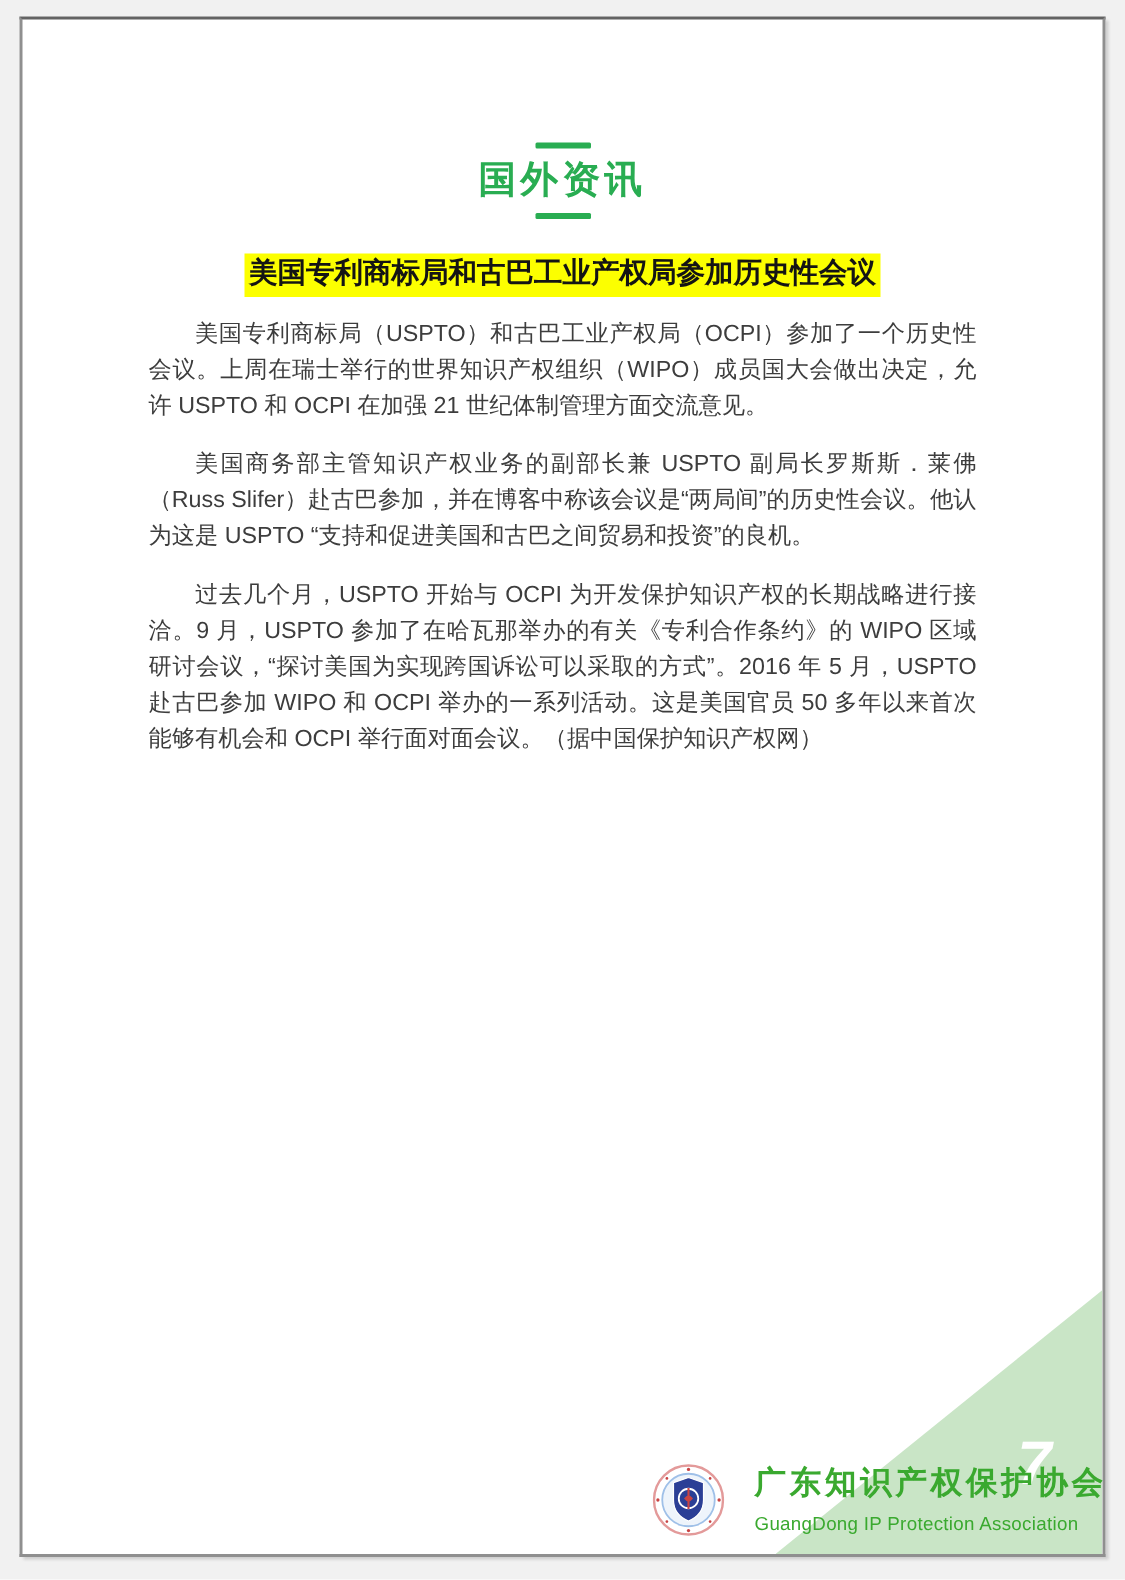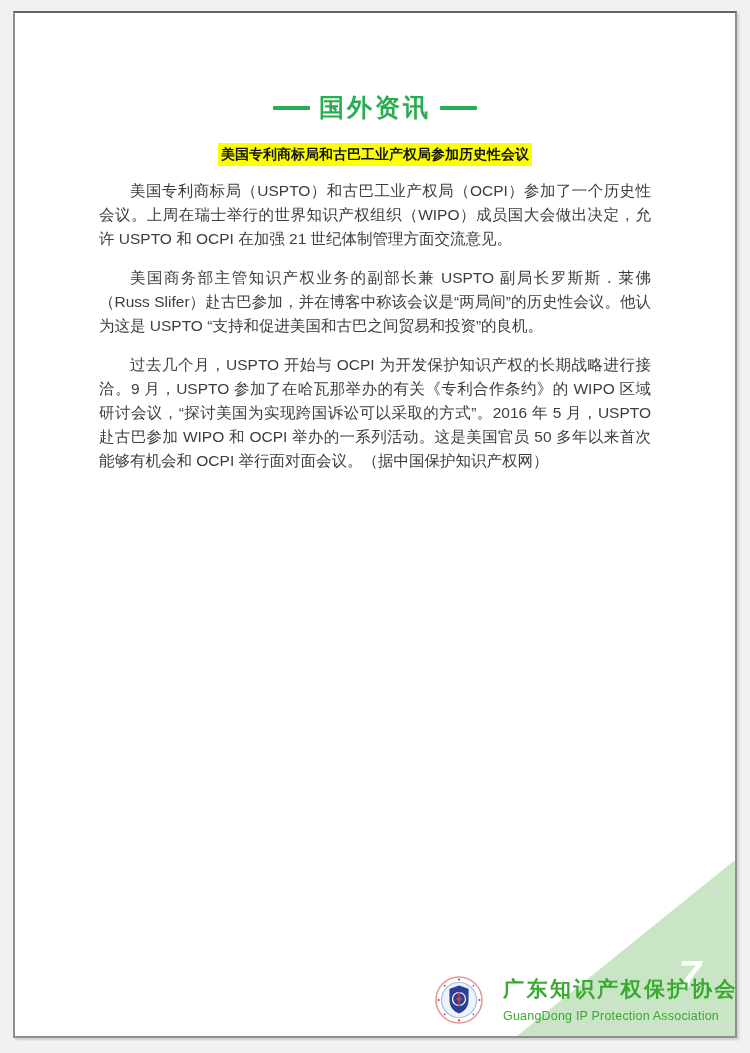--- a/index.html
+++ b/index.html
@@ -23,31 +23,31 @@
     clip-path:polygon(100% 0,100% 100%,0 100%);
     z-index:0;
   }
   .page-num{
     position:absolute;right:34px;bottom:40px;z-index:2;
     color:#ffffff;font-size:41px;font-weight:bold;font-style:italic;
     line-height:1;
   }
   
   .section-header{
-    margin-top:82px;display:flex;justify-content:center;align-items:center;gap:9px;
+    margin-top:82px;display:flex;justify-content:center;align-items:center;gap:9px;flex-direction:column;
   }
   .dash{width:37px;height:4px;background:#29ad52;border-radius:1px;}
   .section-title{
     font-size:25px;font-weight:bold;color:#29ad52;letter-spacing:3px;line-height:1;
   }
   
   .article-title-wrap{text-align:center;margin-top:23px;}
   .article-title{
     display:inline-block;background:#fcff00;color:#141414;
-    font-size:14px;font-weight:bold;padding:3px 3px;line-height:1.2;
+    font-size:19px;font-weight:bold;padding:3px 3px;line-height:1.2;
   }
   .article-body{
     width:552px;margin:13px auto 0;
     font-size:15.5px;line-height:24px;color:#3d3d3d;
     text-align:justify;
   }
   .article-body p{margin:8px 0 15px;text-indent:2em;}
   
   .footer{
     position:absolute;left:420px;bottom:12px;z-index:2;

